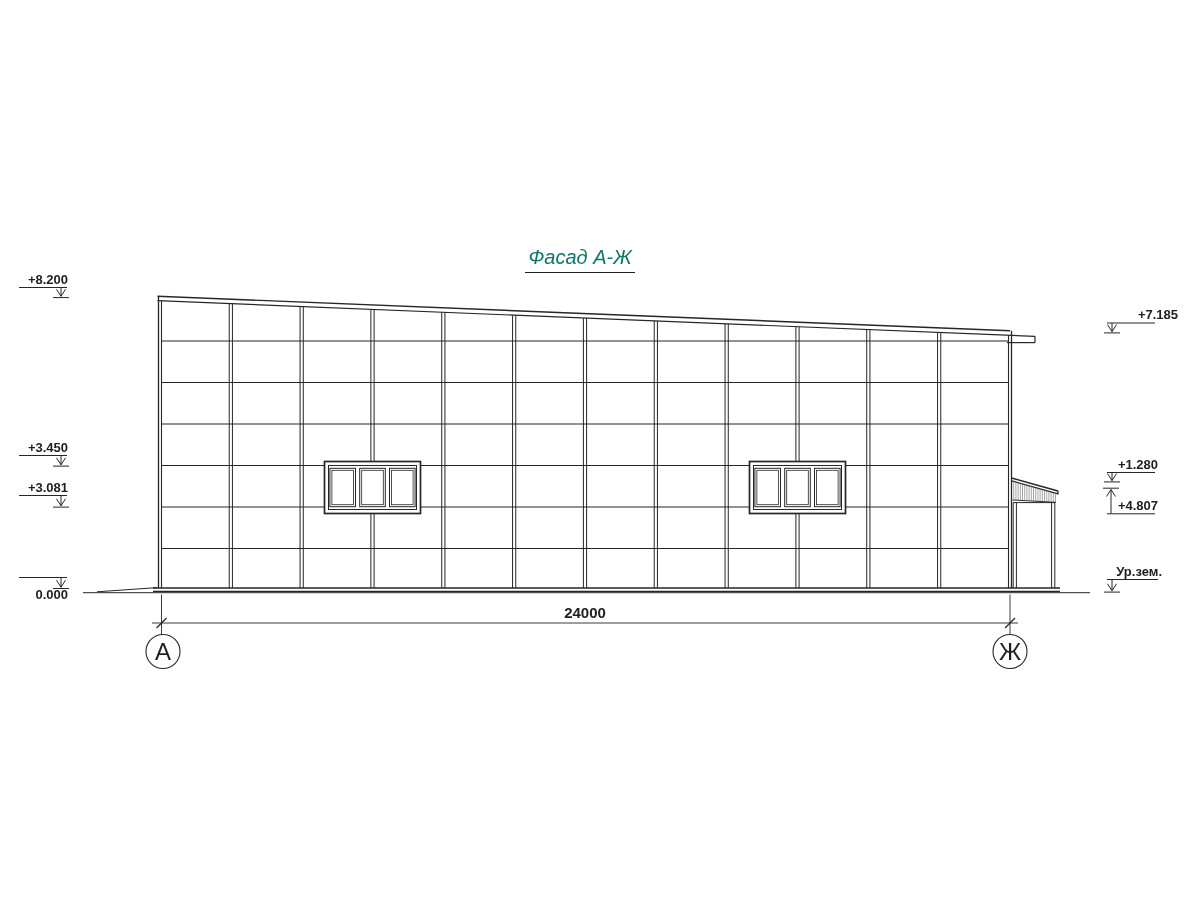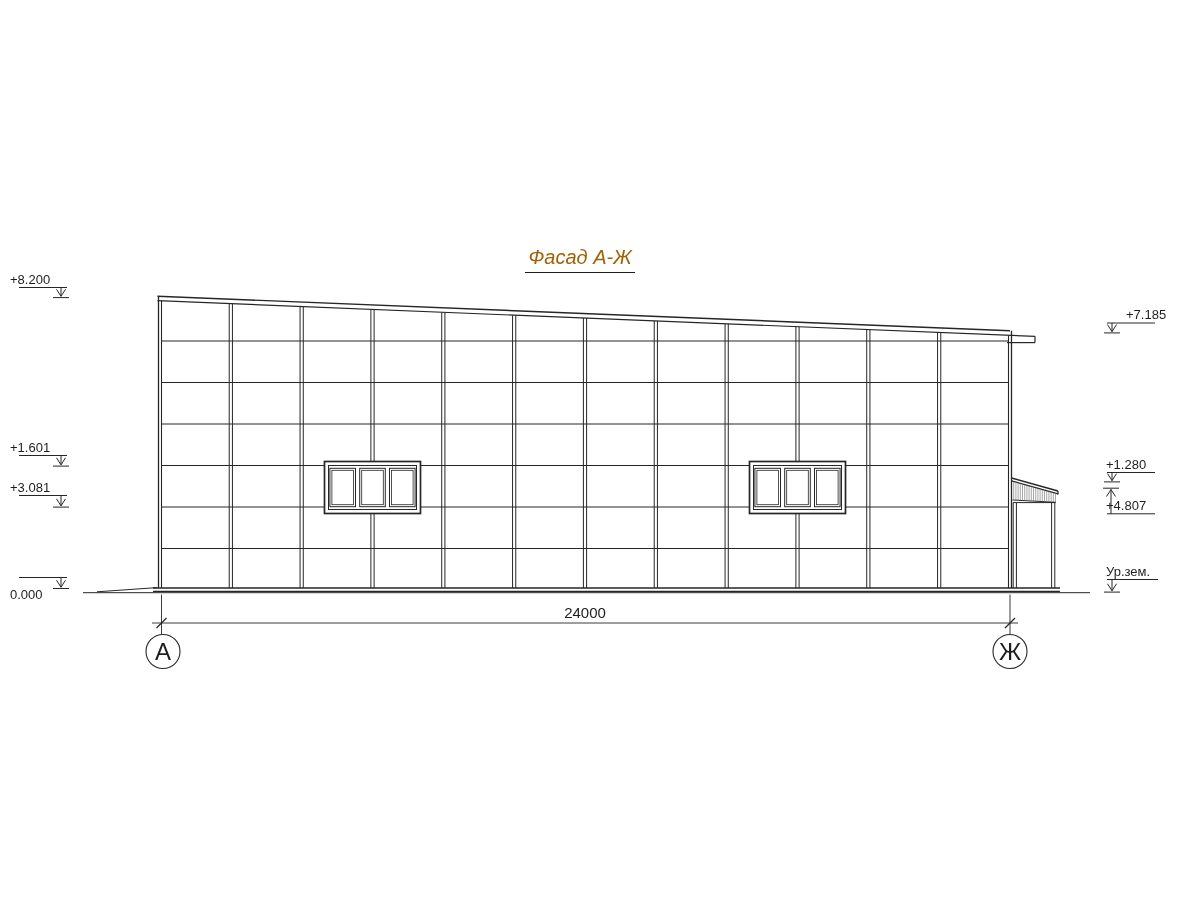--- a/index.html
+++ b/index.html
@@ -1,22 +1,22 @@
 <!DOCTYPE html>
 <html><head>
 <meta charset="utf-8">
 <style>
   html,body{margin:0;padding:0;background:#ffffff;width:1200px;height:900px;overflow:hidden;}
   .canvas{position:relative;width:1200px;height:900px;background:#fff;font-family:"Liberation Sans",sans-serif;color:#1e1e1e;}
   svg{position:absolute;left:0;top:0;}
-  .lbl{position:absolute;font-size:13px;line-height:14px;text-align:left;color:#1e1e1e;white-space:nowrap;}
-  .dim-lbl{position:absolute;font-size:15px;line-height:15px;text-align:center;color:#1e1e1e;}
+  .lbl{position:absolute;font-size:13px;line-height:14px;text-align:right;color:#1e1e1e;white-space:nowrap;font-weight:bold;}
+  .dim-lbl{position:absolute;font-size:15px;line-height:15px;text-align:center;color:#1e1e1e;font-weight:bold;}
   .axis-lbl{position:absolute;font-size:24px;line-height:24px;text-align:center;color:#1e1e1e;}
   .title-wrap{position:absolute;left:480px;top:246px;width:200px;text-align:center;}
-  .title-text{display:inline-block;font-size:20px;font-style:italic;padding:0 3px 3px 3px;border-bottom:1.6px solid #1e1e1e;color:#a16207;}
+  .title-text{display:inline-block;font-size:20px;font-style:italic;padding:0 3px 3px 3px;border-bottom:1.6px solid #1e1e1e;color:#0f766e;}
 </style>
 </head>
 <body>
 
 <div class="canvas">
 
   <svg id="dwg" width="1200" height="900">
     <g id="g-roof">
         <line x1="157.5" y1="296.1985294117647" x2="1010" y2="330.8" stroke="#262626" stroke-width="1.4"></line>
         <line x1="157.5" y1="300.6985294117647" x2="1035" y2="336.31470588235294" stroke="#262626" stroke-width="1.2"></line>
@@ -175,21 +175,21 @@
         <line x1="1112" y1="590.8" x2="1116.5" y2="583.8" stroke="#262626" stroke-width="1"></line>
         <line x1="1104" y1="592.0999999999999" x2="1120" y2="592.0999999999999" stroke="#262626" stroke-width="1"></line>
       </g>
   </svg>
 
   <div class="title-wrap">
     <span class="title-text">Фасад А-Ж</span>
   </div>
 
   <span class="lbl" style="left:10px;top:273px;width:58px;">+8.200</span>
-  <span class="lbl" style="left:10px;top:441px;width:58px;">+1.601</span>
+  <span class="lbl" style="left:10px;top:441px;width:58px;">+3.450</span>
   <span class="lbl" style="left:10px;top:481px;width:58px;">+3.081</span>
   <span class="lbl" style="left:10px;top:588px;width:58px;">0.000</span>
 
   <span class="lbl" style="left:1106px;top:308px;width:52px;margin-left:20px;">+7.185</span>
   <span class="lbl" style="left:1106px;top:458px;width:52px;">+1.280</span>
   <span class="lbl" style="left:1106px;top:499px;width:52px;">+4.807</span>
   <span class="lbl" style="left:1106px;top:565px;width:56px;">Ур.зем.</span>
 
   <span class="dim-lbl" style="left:535px;top:605px;width:100px;">24000</span>
 

